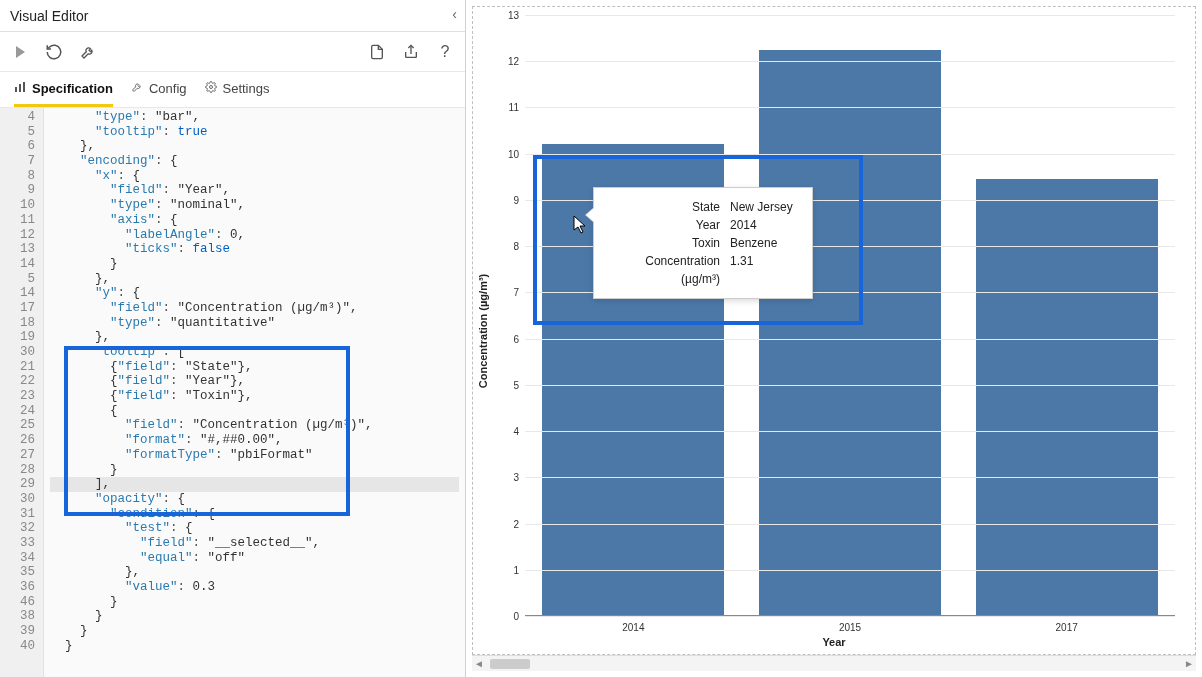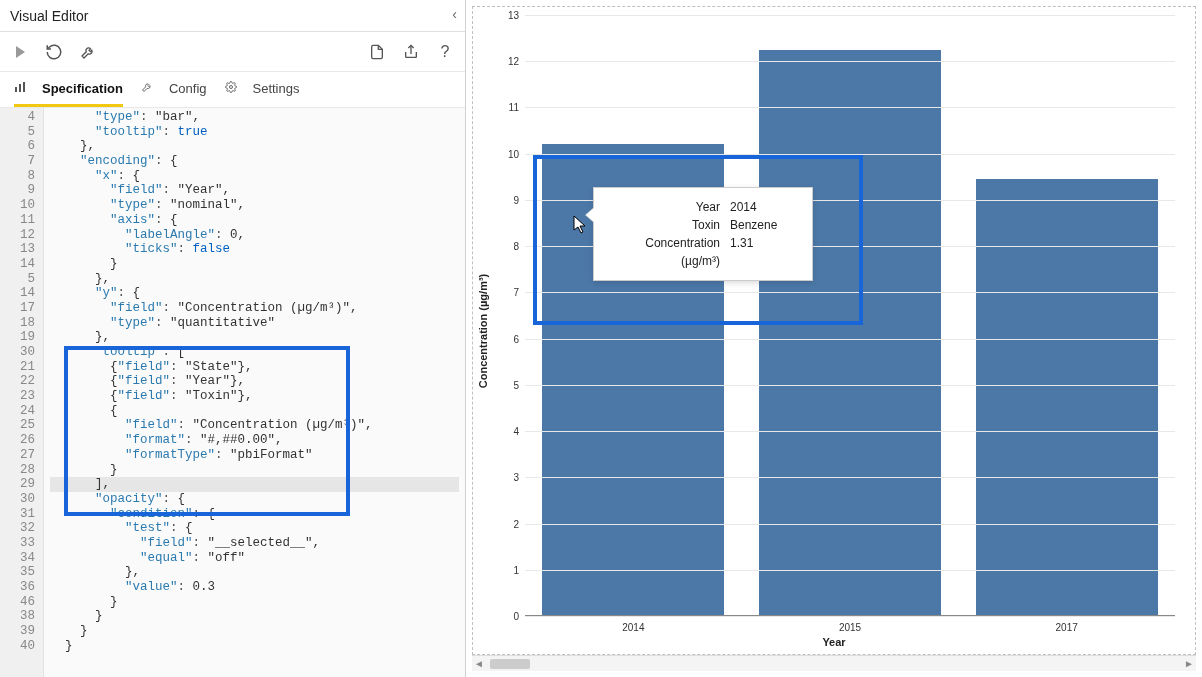--- a/index.html
+++ b/index.html
@@ -60,21 +60,21 @@
   }
   .tabs {
     display: flex;
     align-items: center;
     gap: 18px;
     height: 36px;
     padding: 0 14px;
     border-bottom: 1px solid #e8e8e8;
   }
   .tab {
-    display: flex; align-items: center; gap: 16px;
+    display: flex; align-items: center; gap: 6px;
     font-size: 13px; color: #444;
     height: 100%;
     cursor: pointer;
     border-bottom: 3px solid transparent;
   }
   .tab.active {
     color: #111; font-weight: 600;
     border-bottom-color: #f2c811;
   }
   .tab .mini-icon { font-size: 12px; color: #666; }
@@ -391,20 +391,24 @@
         <div class="gridline" style="top: 0%;"></div>
         <div class="ytick" style="top: 0%;">13</div>
       </div>
 
     <div class="xaxis-label">Year</div>
 
     <div class="highlight-box hl-chart"></div>
 
     <div class="tooltip" id="tooltip">
         <div class="tt-row">
+          <div class="tt-key">State</div>
+          <div class="tt-val">New Jersey</div>
+        </div>
+        <div class="tt-row">
           <div class="tt-key">Year</div>
           <div class="tt-val">2014</div>
         </div>
         <div class="tt-row">
           <div class="tt-key">Toxin</div>
           <div class="tt-val">Benzene</div>
         </div>
         <div class="tt-row">
           <div class="tt-key">Concentration (µg/m³)</div>
           <div class="tt-val">1.31</div>

